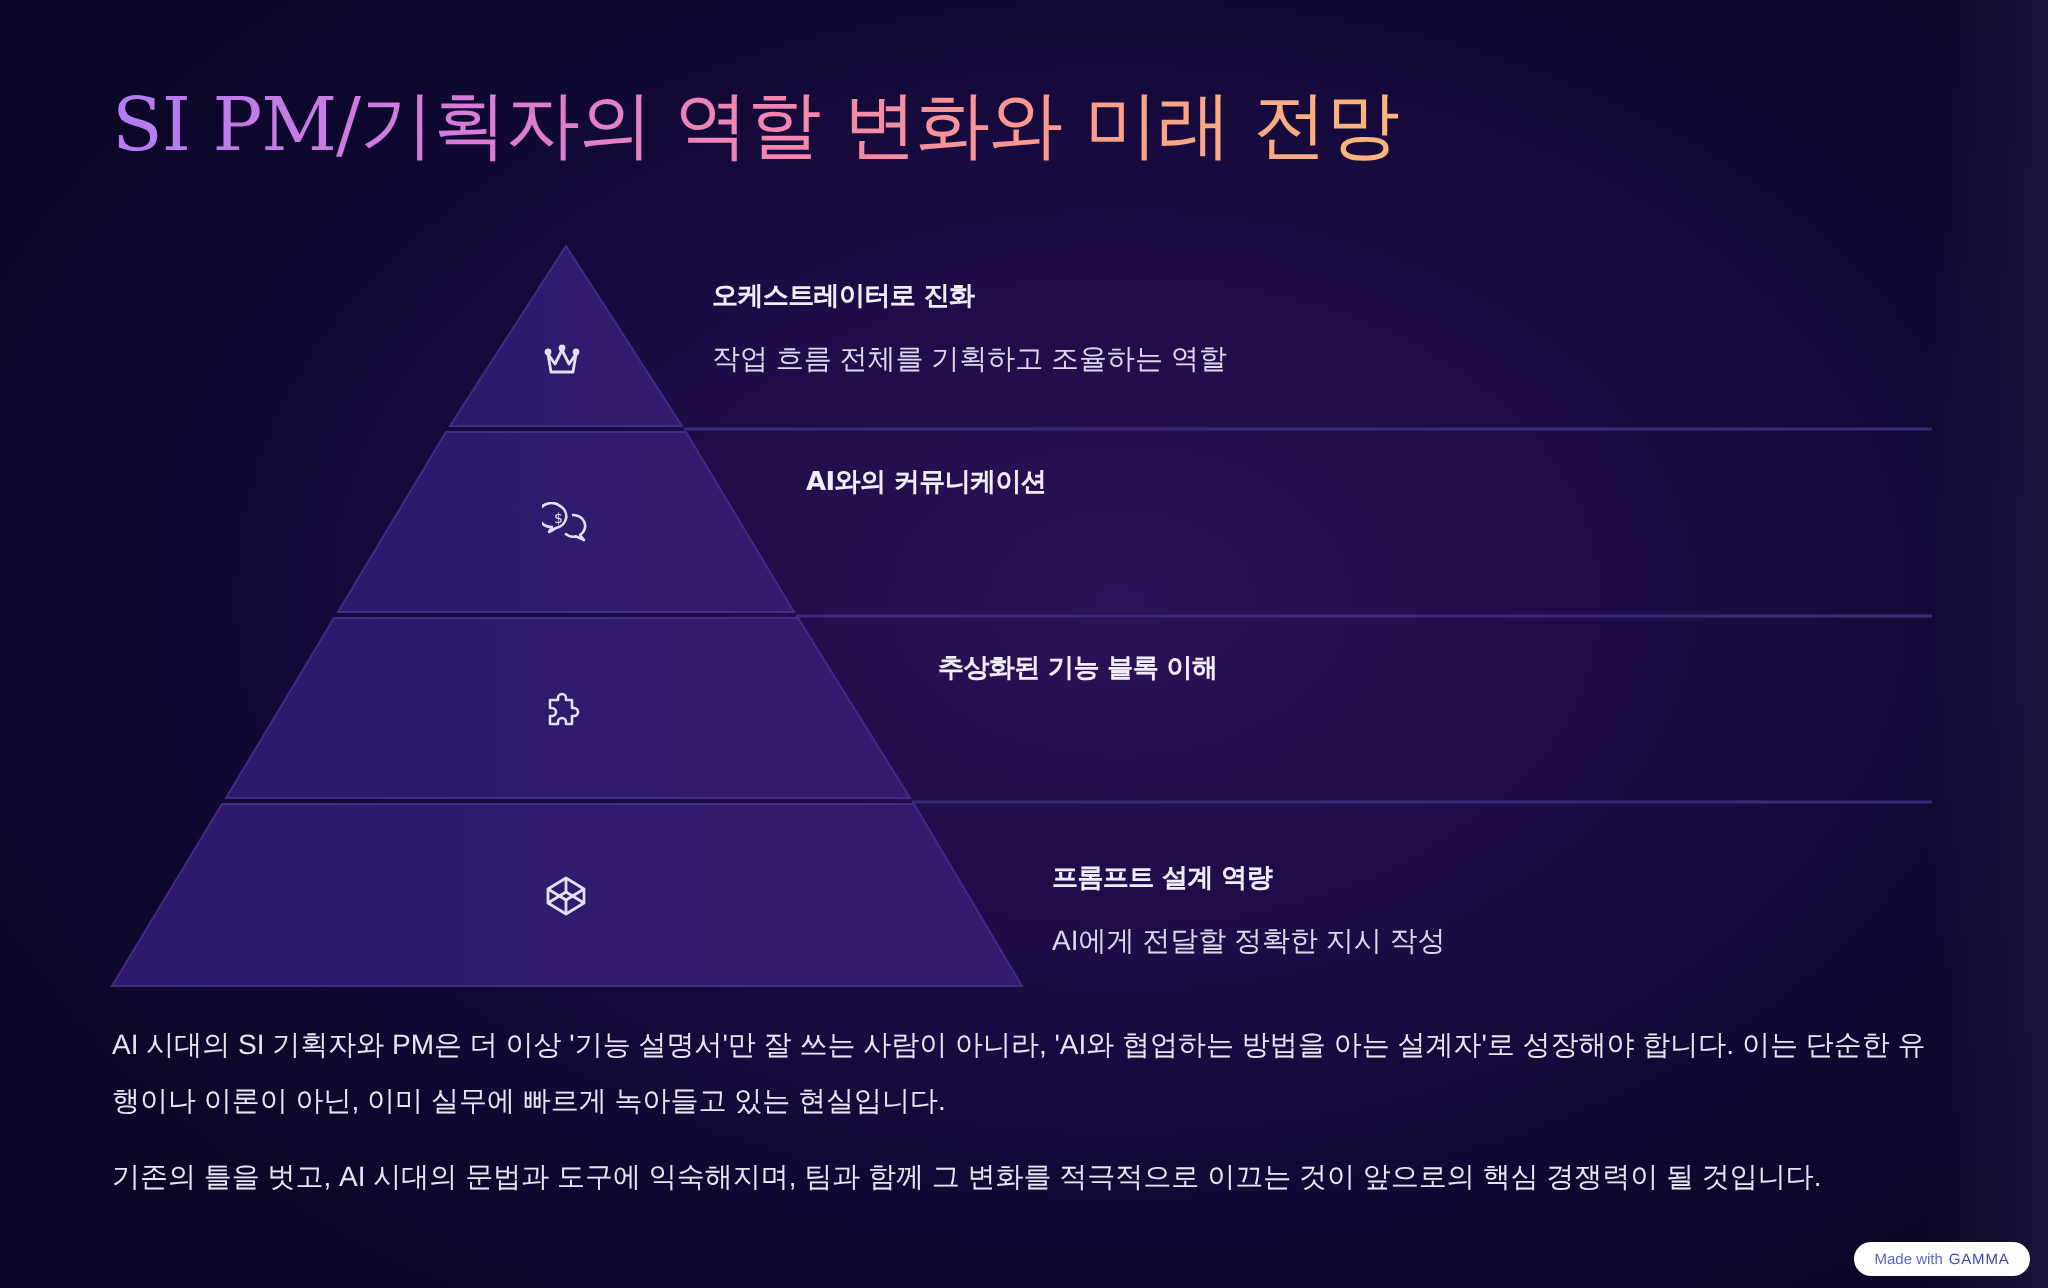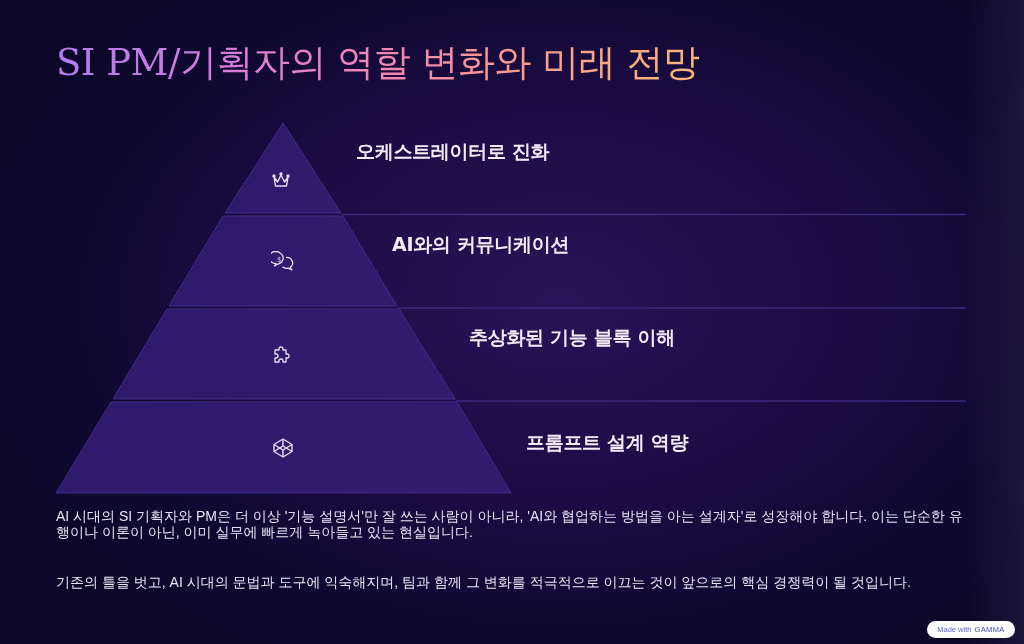--- a/index.html
+++ b/index.html
@@ -23,30 +23,30 @@
       white-space: nowrap;
     }
     .title .serif { font-family: "DejaVu Serif", serif; }
     svg.pyramid { position: absolute; left: 0; top: 0; }
     .tier-icon {
       position: absolute; width: 24px; height: 24px;
       display: flex; align-items: center; justify-content: center;
     }
     .tier-text { position: absolute; }
     .tier-title {
-      font-size: 19px; font-weight: bold; color: #f1ecf8; white-space: nowrap;
+      font-size: 13px; font-weight: bold; color: #f1ecf8; white-space: nowrap;
       letter-spacing: -0.3px;
     }
     .tier-desc {
       margin-top: 14px; font-size: 14px; color: #ddd6ec; white-space: nowrap;
       font-family: "Liberation Sans", "DejaVu Sans", sans-serif;
     }
     .para {
       position: absolute; left: 56px; width: 920px; margin: 0;
-      font-size: 14px; line-height: 16px; color: #e9e4f4;
+      font-size: 14px; line-height: 28px; color: #e9e4f4;
       font-family: "Liberation Sans", "DejaVu Sans", sans-serif;
     }
     .badge {
       position: absolute; left: 927px; top: 621px; width: 88px; height: 17px;
       background: #ffffff; border-radius: 9px;
       display: flex; align-items: center; justify-content: center; gap: 3px;
       font-size: 7.5px; color: #5a66c8;
       font-family: "Liberation Sans", sans-serif;
     }
     .badge .brand { font-weight: normal; letter-spacing: 0.4px; color: #3a4ab8; }
@@ -106,32 +106,34 @@
   <svg width="22" height="22" viewBox="0 0 22 22" fill="none" stroke="#e6def5" stroke-width="1.4" stroke-linejoin="round">
     <path d="M11 2 L20 7.5 V14.5 L11 20 L2 14.5 V7.5 Z"></path>
     <path d="M2 7.5 L11 13 L20 7.5"></path>
     <path d="M2 14.5 L11 9 L20 14.5"></path>
     <path d="M11 2 V9 M11 13 V20"></path>
   </svg>
 </div>
 
 <div class="tier-text" style="left:356px; top:139px;">
   <div class="tier-title">오케스트레이터로 진화</div>
+  <div class="tier-desc">작업 흐름 전체를 기획하고 조율하는 역할</div>
 </div>
 
-<div class="tier-text" style="left:392px; top:232px;">
+<div class="tier-text" style="left:403px; top:232px;">
   <div class="tier-title">AI와의 커뮤니케이션</div>
 </div>
 
 <div class="tier-text" style="left:469px; top:325px;">
   <div class="tier-title">추상화된 기능 블록 이해</div>
 </div>
 
 <div class="tier-text" style="left:526px; top:430px;">
   <div class="tier-title">프롬프트 설계 역량</div>
+  <div class="tier-desc">AI에게 전달할 정확한 지시 작성</div>
 </div>
 
 <p class="para" style="top:508px;">AI 시대의 SI 기획자와 PM은 더 이상 '기능 설명서'만 잘 쓰는 사람이 아니라, 'AI와 협업하는 방법을 아는 설계자'로 성장해야 합니다. 이는 단순한 유행이나 이론이 아닌, 이미 실무에 빠르게 녹아들고 있는 현실입니다.</p>
 <p class="para" style="top:574px;">기존의 틀을 벗고, AI 시대의 문법과 도구에 익숙해지며, 팀과 함께 그 변화를 적극적으로 이끄는 것이 앞으로의 핵심 경쟁력이 될 것입니다.</p>
 
 <div class="badge">
   <span>Made with</span>
   <span class="brand">GAMMA</span>
 </div>
 

